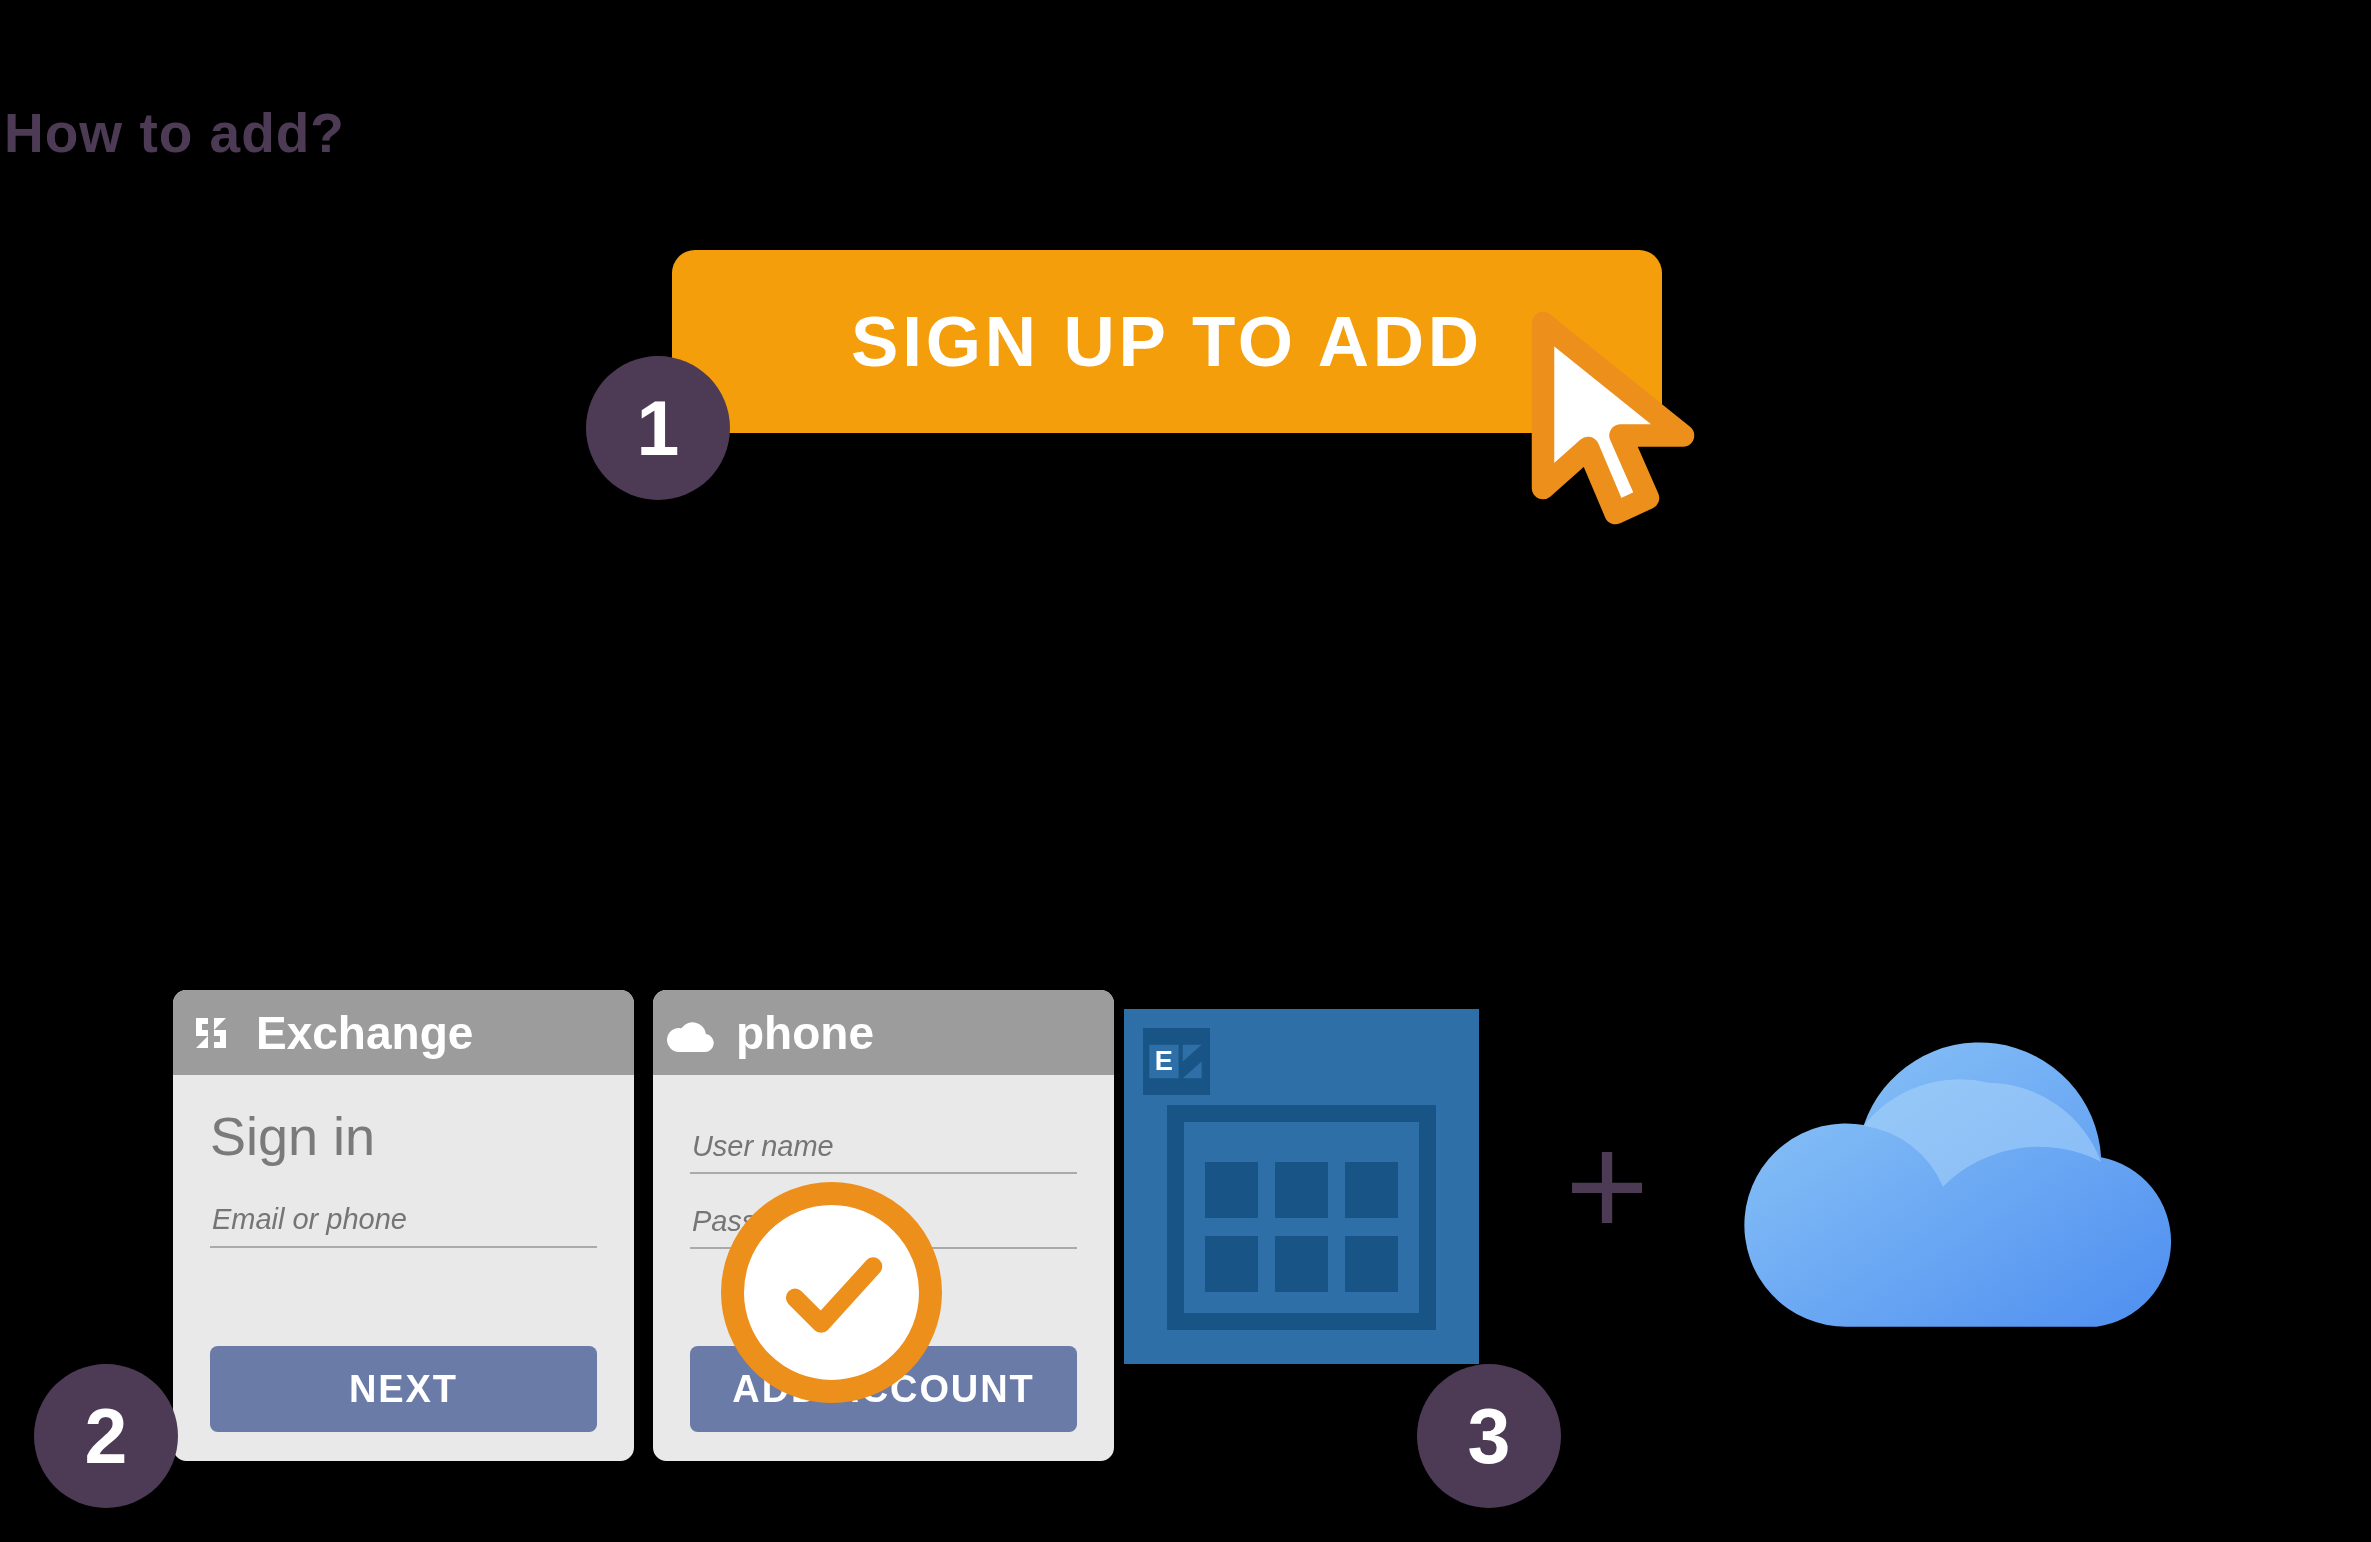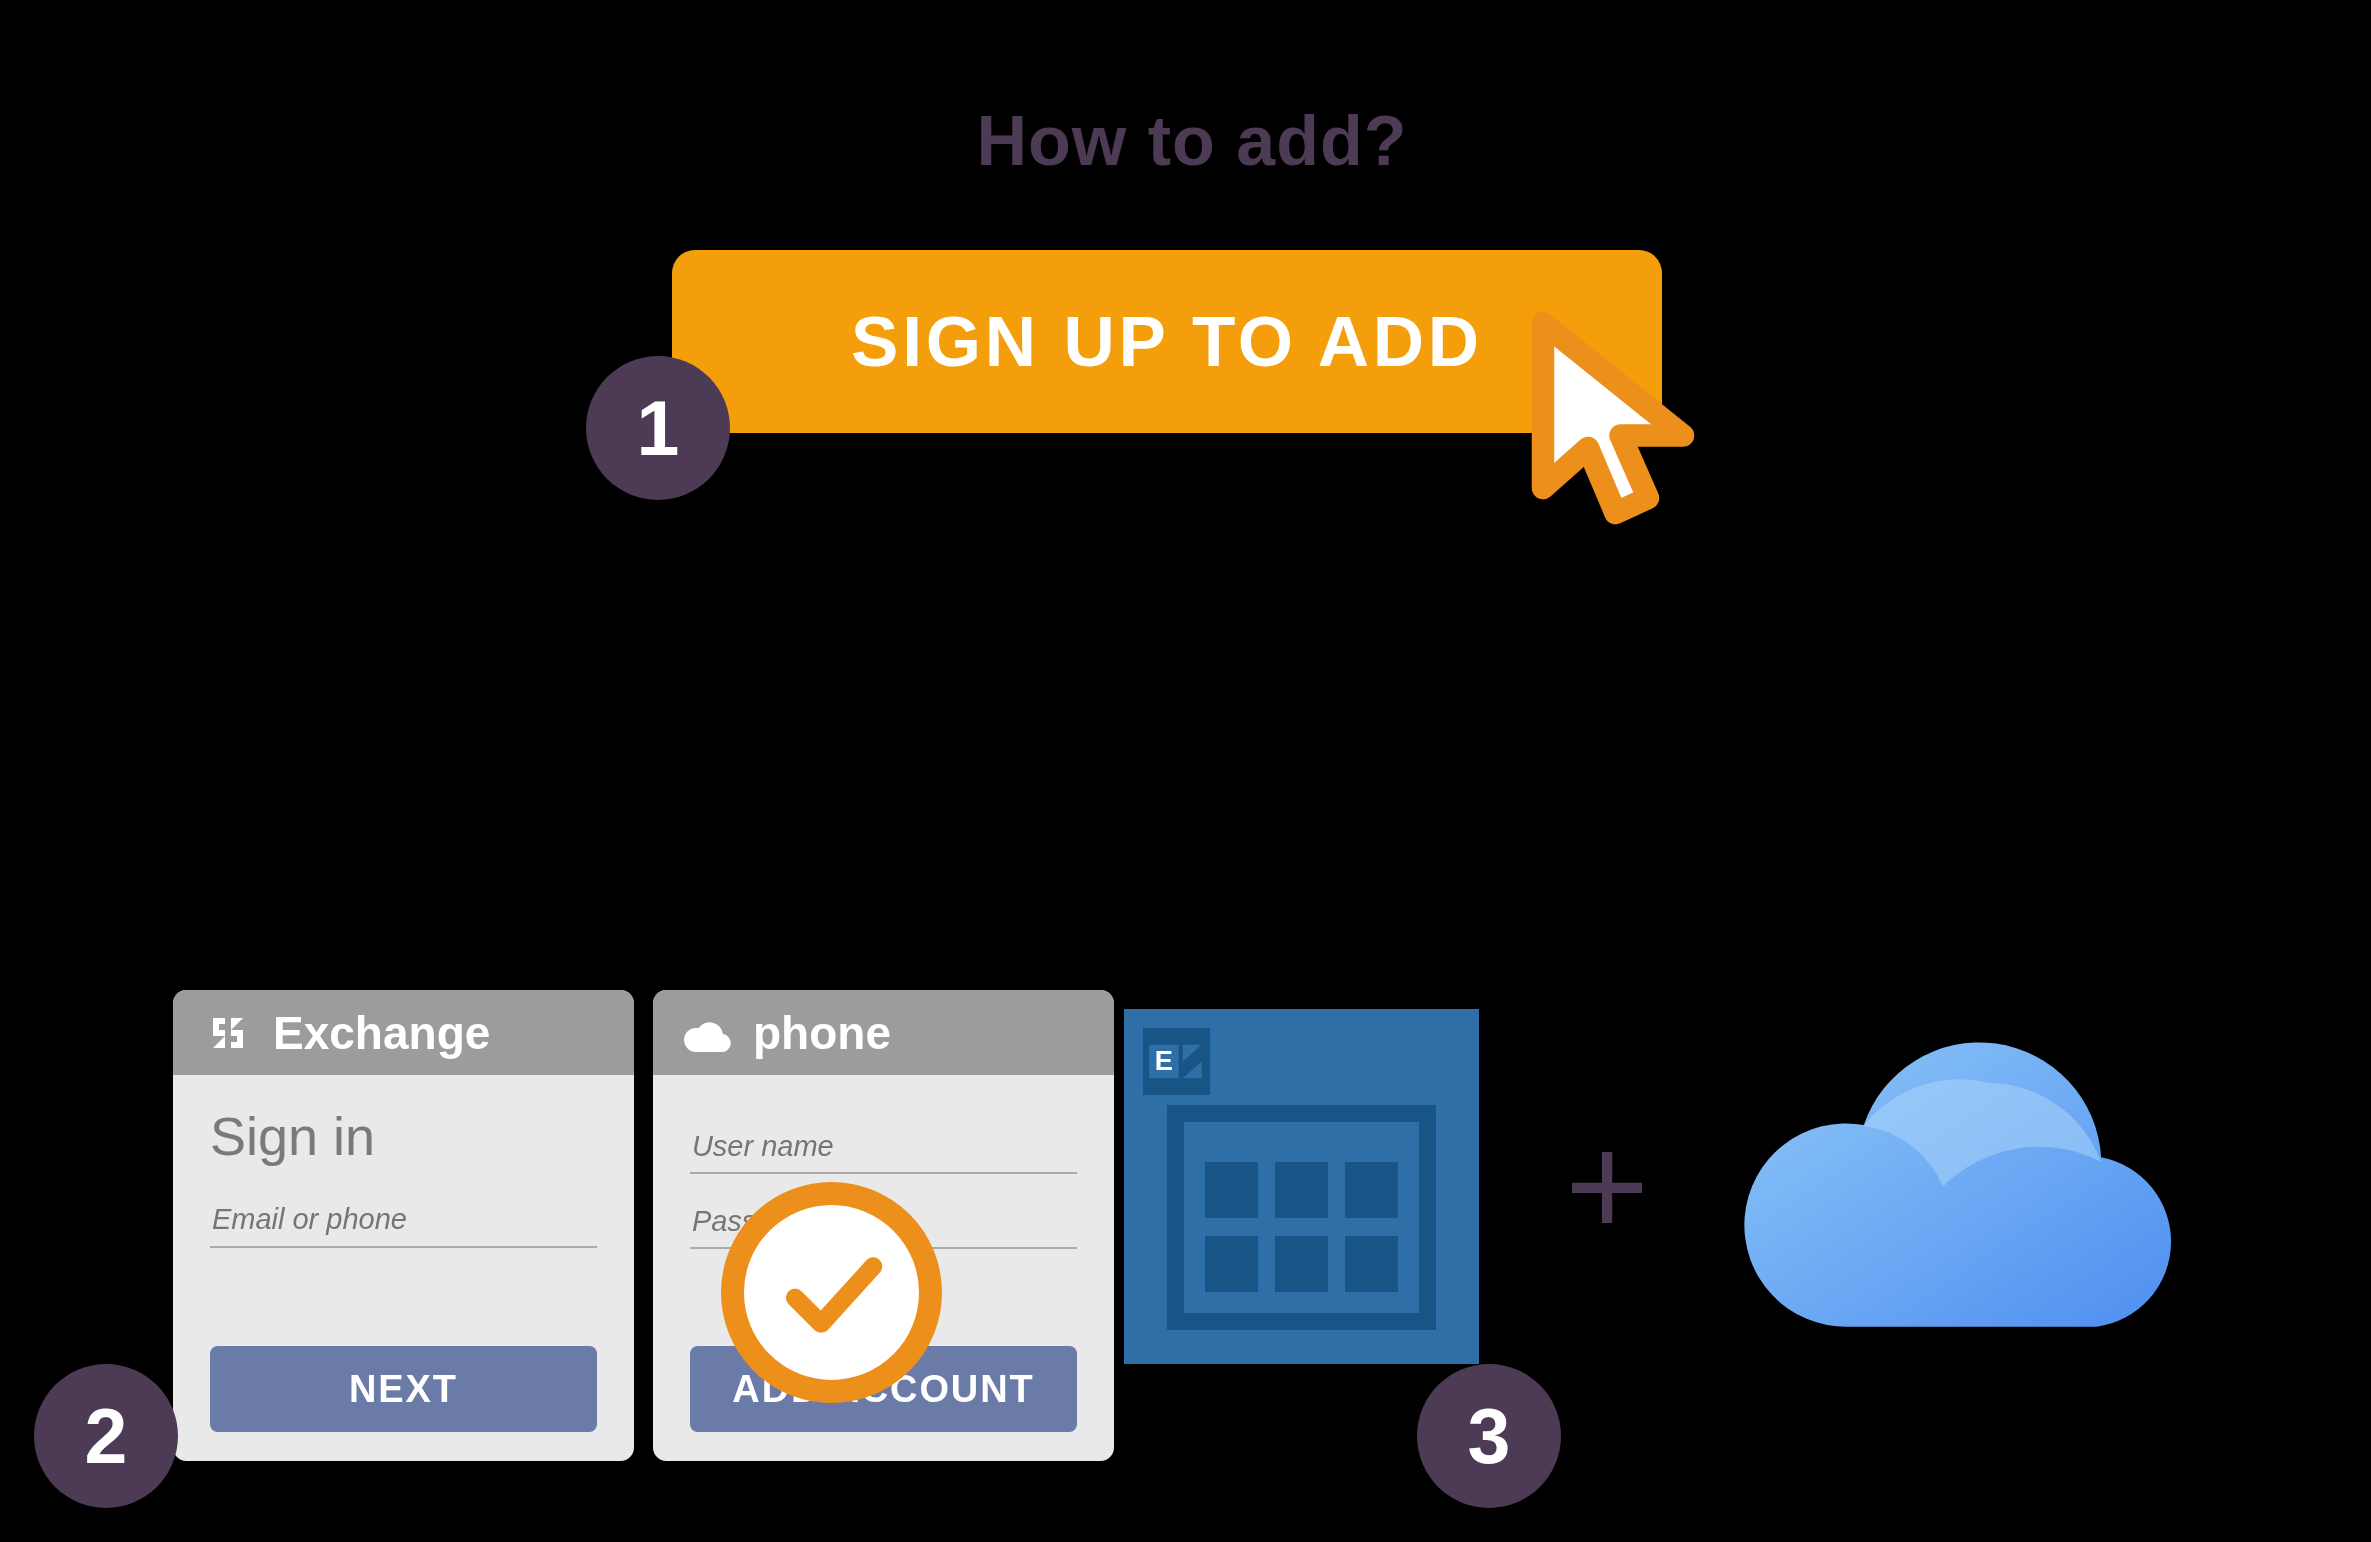--- a/index.html
+++ b/index.html
@@ -21,24 +21,23 @@
     background:#000;
     width:2372px;
     height:1543px;
     position:relative;
     overflow:hidden;
   }
 
   
   .title{
     position:absolute;
-    left:12px;right:0;
+    left:4px;right:0;
     top:101px;
-    text-align:center;
-    font-size:70px;
+    font-size:55px;
     font-weight:800;
     color:var(--purple);
     letter-spacing:1px;
   }
 
   
   .step1{
     position:absolute;
     left:672px;
     top:250px;
@@ -94,21 +93,21 @@
     border-radius:13.4px;
     overflow:hidden;
     position:relative;
   }
   .card-header{
     height:85px;
     background:var(--grey);
     display:flex;
     align-items:center;
     gap:21px;
-    padding:0 31px;
+    padding:0 14px;
     color:#fff;
     font-size:46px;
     font-weight:700;
   }
   .card-body{padding:24px 37px 0 37px;}
   .card-heading{
     font-size:54px;
     color:#7a7a7a;
     font-weight:500;
     margin:5.8px 0 5.8px 0;

